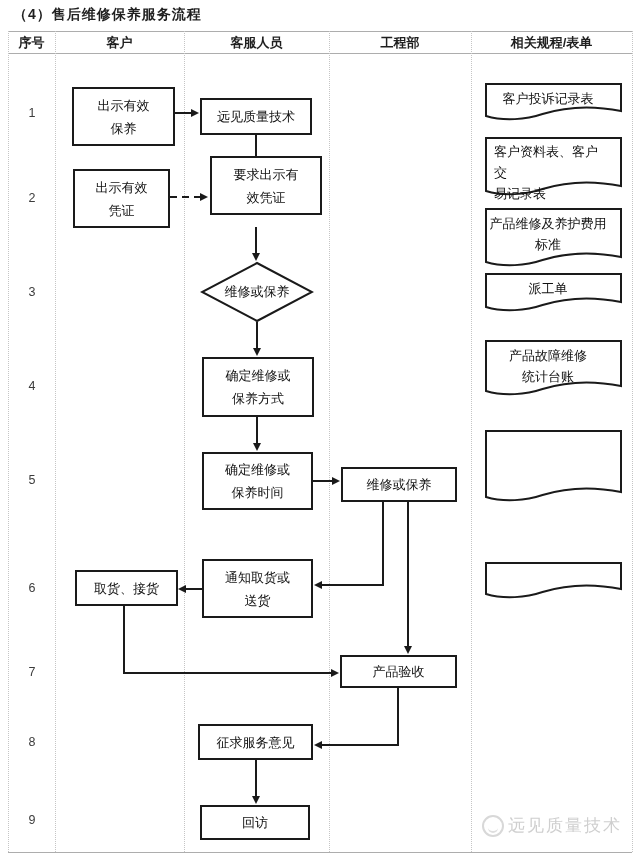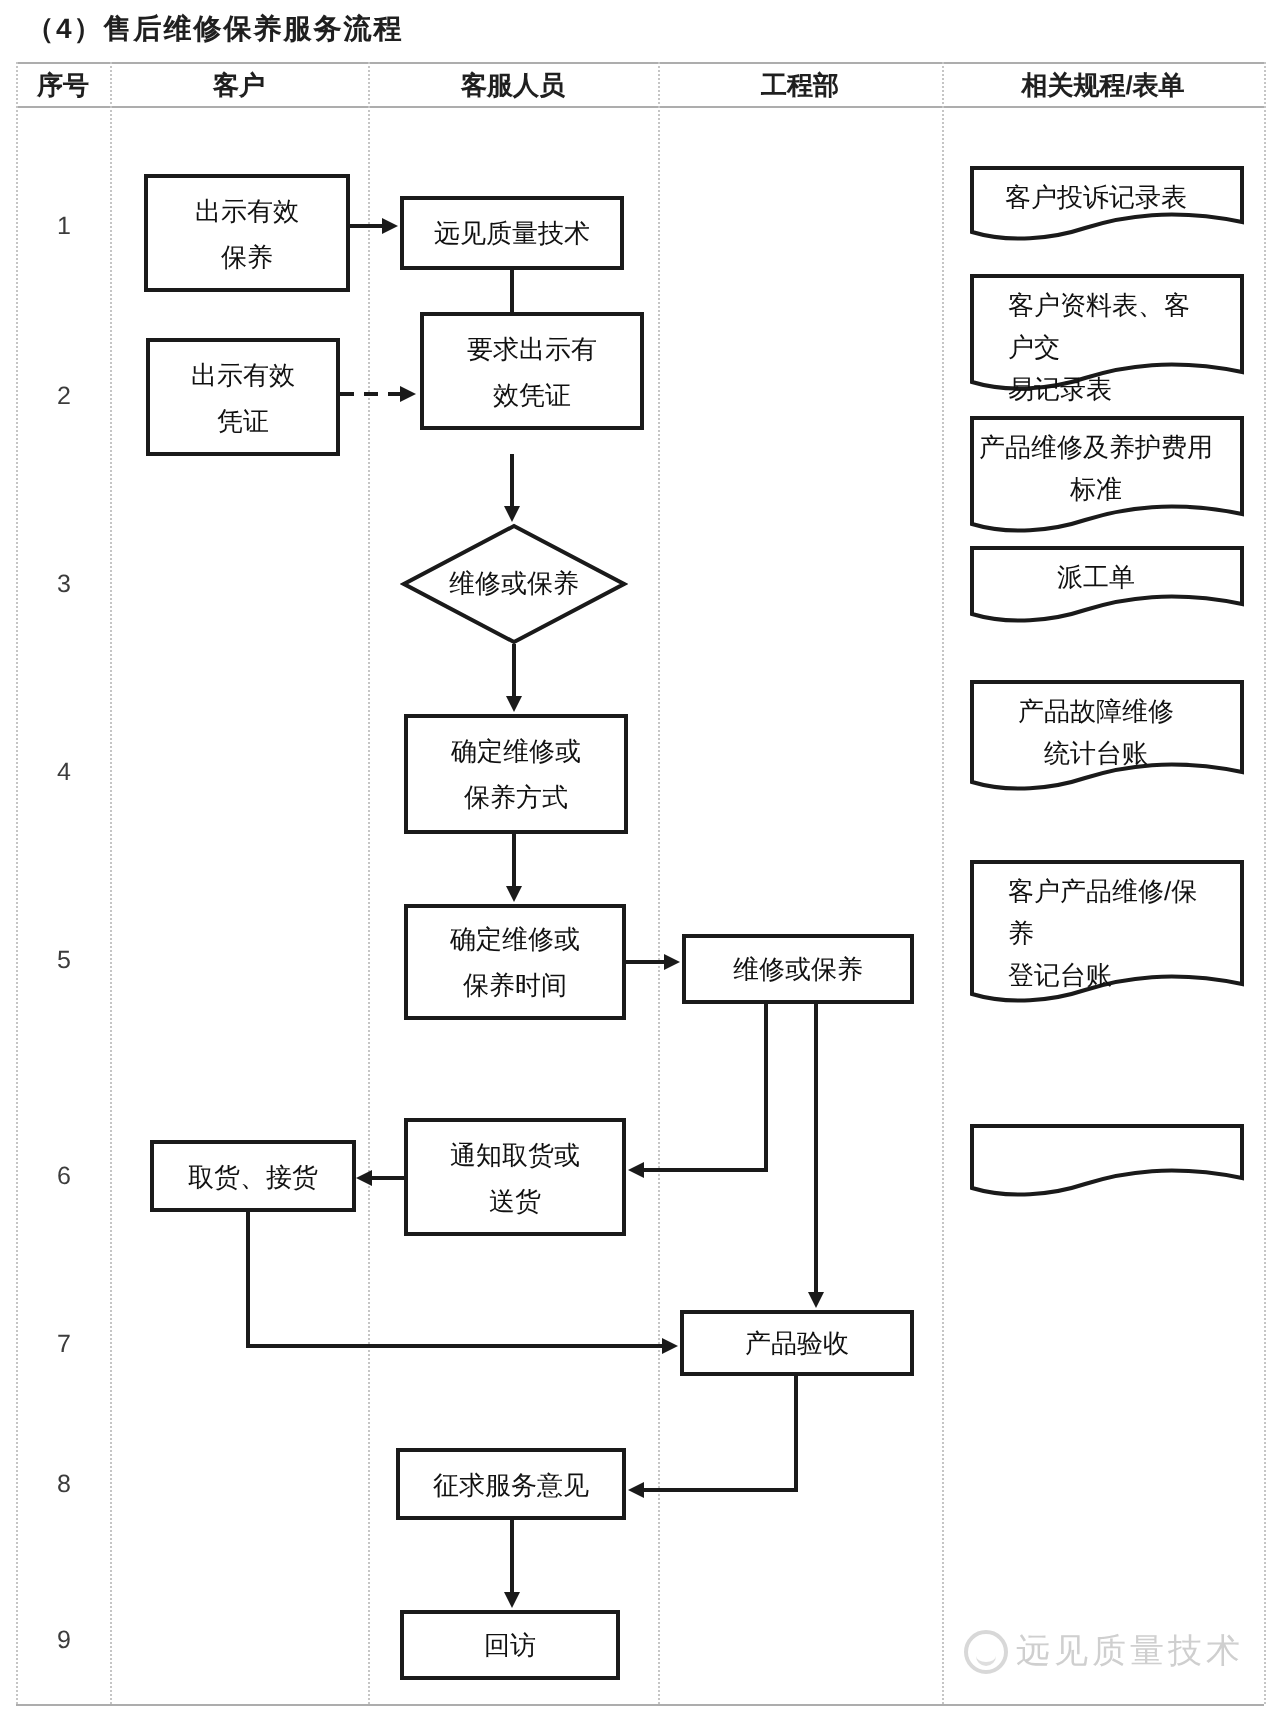--- a/index.html
+++ b/index.html
@@ -43,21 +43,21 @@
     position:absolute;left:0;top:0;width:100%;height:100%;
     display:flex;align-items:center;justify-content:center;font-size:13px;color:#111;
   }
   
   .doc{position:absolute;width:126px;}
   .doc svg{position:absolute;left:0;top:0;overflow:visible;}
   .doc .doclabel{
     position:relative;z-index:2;display:block;padding:5px 4px 0 4px;
     font-size:13px;line-height:21px;text-align:center;white-space:pre-line;color:#111;
   }
-  .doc.left .doclabel{text-align:left;padding-left:19px;}
+  .doc.left .doclabel{text-align:left;padding-left:9px;font-family:Liberation Mono, monospace;}
   
   #connectors{position:absolute;left:0;top:0;z-index:1;}
   .node,.diamond,.doc{z-index:2;}
   
   .watermark{
     position:absolute;right:18px;top:814px;display:flex;align-items:center;gap:4px;
     color:var(--wm);
   }
   .wm-icon{
     width:22px;height:22px;border:2px solid #d8d8d8;border-radius:50%;
@@ -181,22 +181,20 @@
     <svg width="137" height="63">
       <path d="M1,1 L136,1 L136,46 C 101.38,39 76.72000000000001,43 57.54,49 C 41.1,54.5 19.180000000000003,56.5 1,51 Z" fill="#ffffff" stroke="#1a1a1a" stroke-width="2"></path>
     </svg>
     <span class="doclabel">产品故障维修
 统计台账</span>
   </div>
 <div class="doc left" style="left:485px;top:430px;height:73px">
     <svg width="137" height="79">
       <path d="M1,1 L136,1 L136,62 C 101.38,55 76.72000000000001,59 57.54,65 C 41.1,70.5 19.180000000000003,72.5 1,67 Z" fill="#ffffff" stroke="#1a1a1a" stroke-width="2"></path>
     </svg>
-    <span class="doclabel">客户产品维修/保养
-登记台账</span>
   </div>
 <div class="doc" style="left:485px;top:562px;height:38px">
     <svg width="137" height="44">
       <path d="M1,1 L136,1 L136,27 C 101.38,20 76.72000000000001,24 57.54,30 C 41.1,35.5 19.180000000000003,37.5 1,32 Z" fill="#ffffff" stroke="#1a1a1a" stroke-width="2"></path>
     </svg>
   </div>
 
 <div class="watermark">
   <span class="wm-icon"></span>
   <span class="wm-text">远见质量技术</span>

